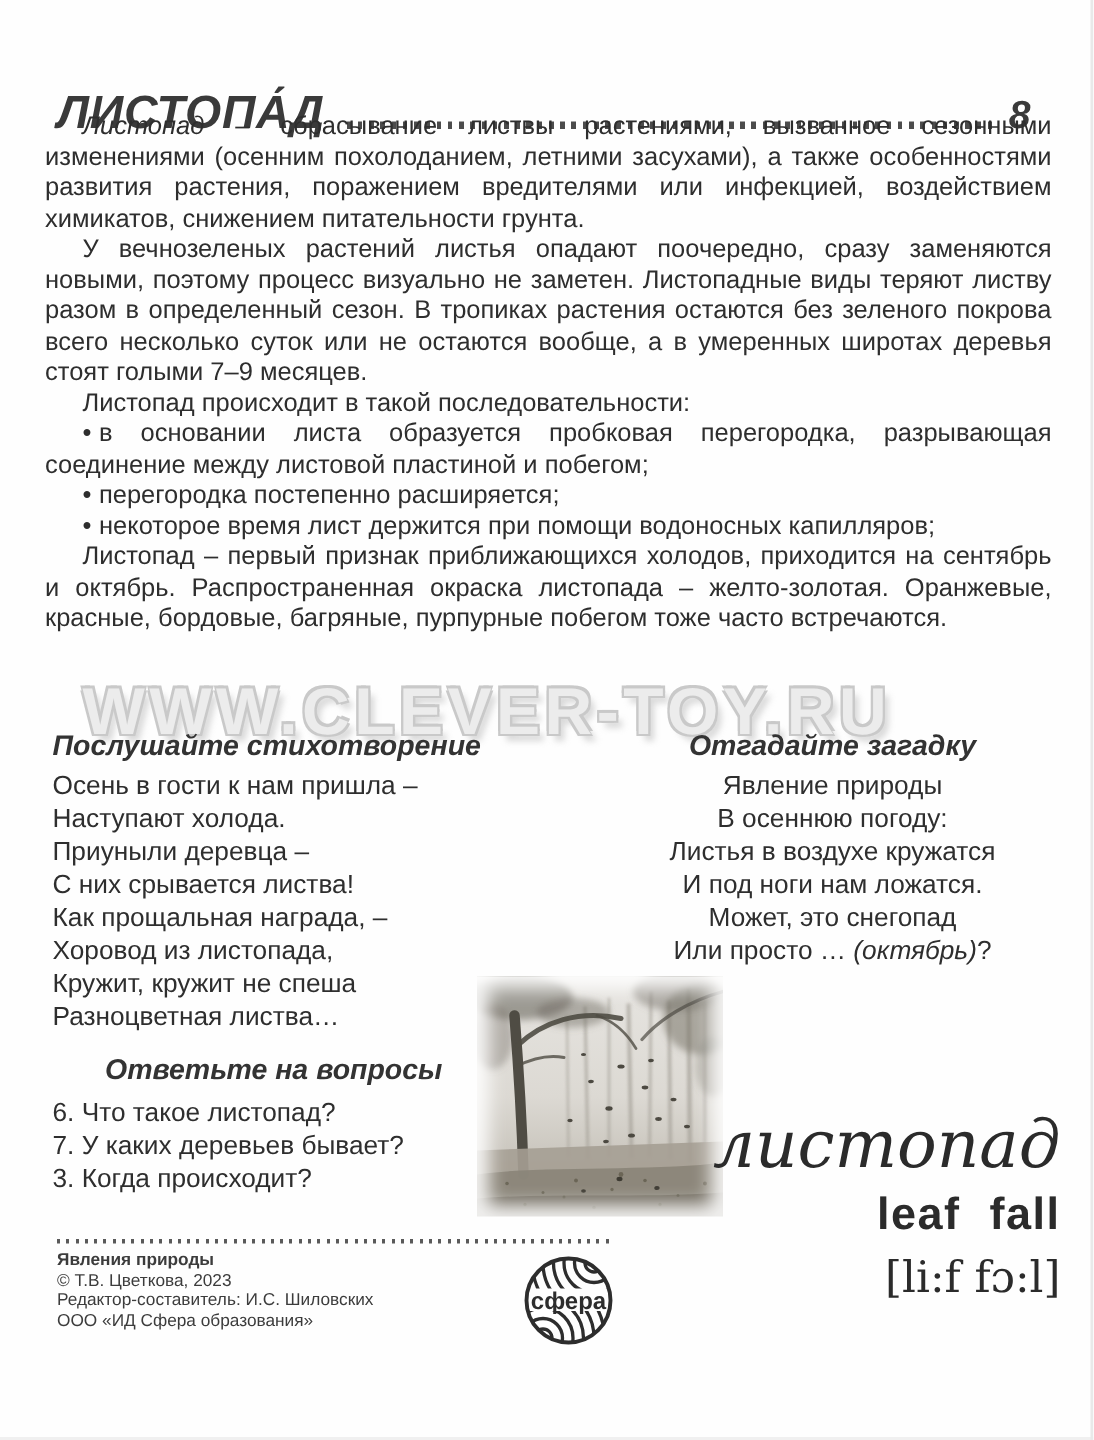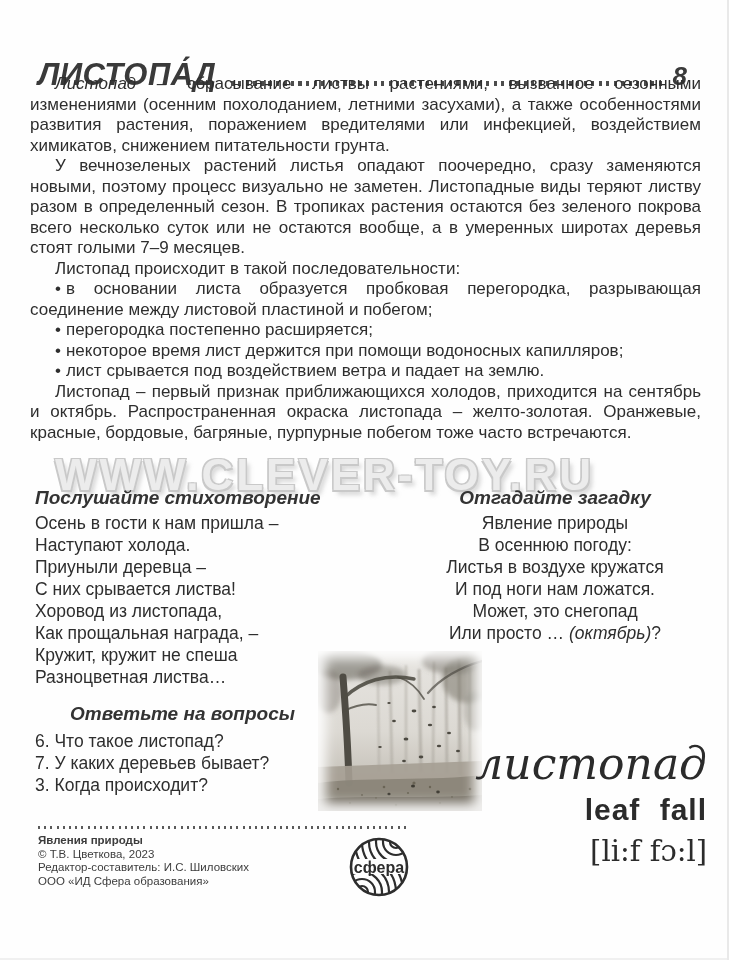--- a/index.html
+++ b/index.html
@@ -177,32 +177,31 @@
       <span class="page-num">8</span>
     </div>
 
     <div class="intro">
       <p class="para"><span class="lead-italic">Листопад</span><span> – сбрасывание листвы растениями, вызванное сезонными изменениями (осенним похолоданием, летними засухами), а также особенностями развития растения, поражением вредителями или инфекцией, воздействием химикатов, снижением питательности грунта.</span></p>
       <p class="para">У вечнозеленых растений листья опадают поочередно, сразу заменяются новыми, поэтому процесс визуально не заметен. Листопадные виды теряют листву разом в определенный сезон. В тропиках растения остаются без зеленого покрова всего несколько суток или не остаются вообще, а в умеренных широтах деревья стоят голыми 7–9 месяцев.</p>
       <p class="para">Листопад происходит в такой последовательности:</p>
       <p class="para"><span class="bullet-char">•</span><span>в основании листа образуется пробковая перегородка, разрывающая соединение между листовой пластиной и побегом;</span></p>
       <p class="para"><span class="bullet-char">•</span><span>перегородка постепенно расширяется;</span></p>
       <p class="para"><span class="bullet-char">•</span><span>некоторое время лист держится при помощи водоносных капилляров;</span></p>
-      <p class="para"><span class="bullet-char">•</span><span>лист срывается под воздействием ветра и падает на землю.</span></p>
       <p class="para">Листопад – первый признак приближающихся холодов, приходится на сентябрь и октябрь. Распространенная окраска листопада – желто-золотая. Оранжевые, красные, бордовые, багряные, пурпурные побегом тоже часто встречаются.</p>
     </div>
 
     <div class="col-left">
       <div class="sec-title">Послушайте стихотворение</div>
       <div class="verse-line">Осень в гости к нам пришла –</div>
       <div class="verse-line">Наступают холода.</div>
       <div class="verse-line">Приуныли деревца –</div>
       <div class="verse-line">С них срывается листва!</div>
+      <div class="verse-line">Как прощальная награда, –</div>
       <div class="verse-line">Хоровод из листопада,</div>
-      <div class="verse-line">Как прощальная награда, –</div>
       <div class="verse-line">Кружит, кружит не спеша</div>
       <div class="verse-line">Разноцветная листва…</div>
 
       <div class="questions-block">
         <div class="sec-title">Ответьте на вопросы</div>
         <div class="question-line">6. Что такое листопад?</div>
         <div class="question-line">7. У каких деревьев бывает?</div>
         <div class="question-line">3. Когда происходит?</div>
       </div>
     </div>

